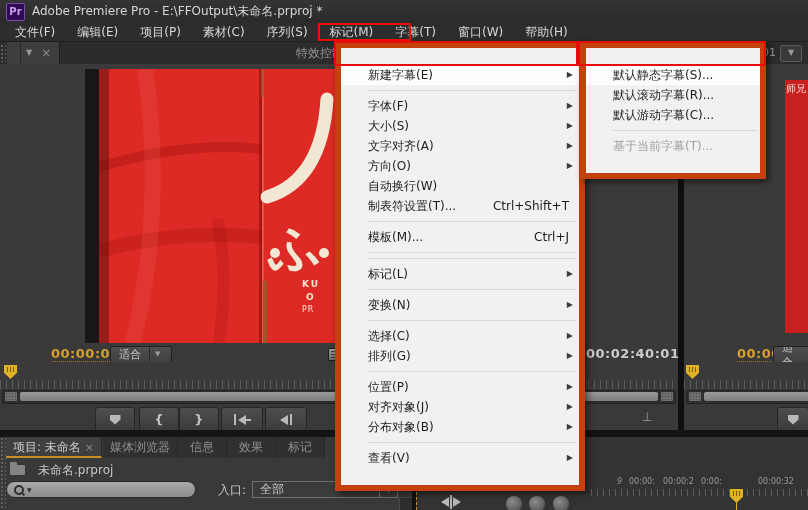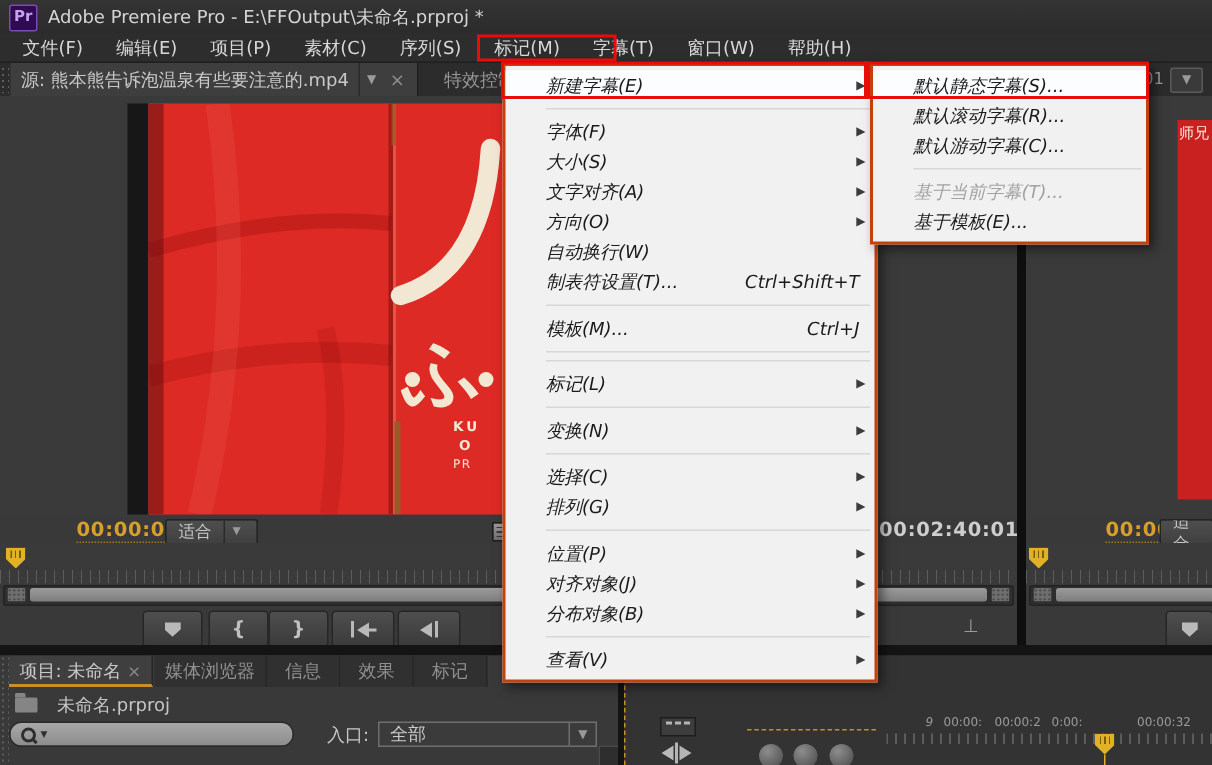--- a/index.html
+++ b/index.html
@@ -80,21 +80,21 @@
   .tl-ico2{left:18px;top:57px;width:32px;height:15px;display:flex;align-items:center;justify-content:center;gap:1px;}
   .g-trir{width:0;height:0;border-top:5px solid transparent;border-bottom:5px solid transparent;border-left:8px solid #b5b5b5;}
   .g-vbar{width:2px;height:14px;background:#b5b5b5;}
   .tl-focusline{left:81px;top:49px;width:86px;height:1px;border-top:1px dashed #c79027;}
   .tl-ruler-label{position:absolute;top:40px;color:#9a9a9a;font-size:8px;white-space:nowrap;}
   .tl-ticks{left:174px;top:52px;width:218px;height:7px;background:repeating-linear-gradient(90deg,#5c5c5c 0 1px,transparent 1px 6px);}
   .tl-cti{left:313px;top:52px;}
   .tl-ctiline{left:319px;top:66px;width:1px;height:7px;background:#e2b226;}
   .tl-circle{position:absolute;top:59px;width:16px;height:16px;border-radius:50%;background:radial-gradient(circle at 35% 30%,#8d8d8d,#474747);}
   
-  .pmenu{background:#f1f1f1;border:2px solid #c2410c;box-shadow:3px 3px 7px rgba(0,0,0,.5);padding:3px 0;z-index:50;font-size:12px;color:#1b1b1b;font-style:italic;}
+  .pmenu{background:#f1f1f1;border:6px solid #c2410c;box-shadow:3px 3px 7px rgba(0,0,0,.5);padding:17px 0;z-index:50;font-size:12px;color:#1b1b1b;}
   .dropdown{left:335px;top:42px;width:250px;box-sizing:border-box;}
   .submenu{left:580px;top:42px;width:186px;box-sizing:border-box;}
   .mi{height:20px;line-height:20px;padding:0 16px 0 27px;position:relative;white-space:nowrap;}
   .mi .arr{position:absolute;right:6px;top:0;font-size:8px;color:#3c3c3c;}
   .mi .sc{float:right;margin-right:-6px;}
   .mi.disabled{color:#a2a2a2;}
   .mi.hl{background:#fbfdff;}
   .sep{height:1px;background:#d7d7d7;margin:5px 3px 5px 27px;}
   
   .redbox{border:2px solid #e90d0a;z-index:60;box-sizing:border-box;}
@@ -121,21 +121,20 @@
     <div class="mb-item">标记(M)</div>
     <div class="mb-item">字幕(T)</div>
     <div class="mb-item">窗口(W)</div>
     <div class="mb-item">帮助(H)</div>
   </div>
 
   <div class="abs monitors">
     <div class="abs montabs">
       <div class="abs grip" style="left:0;top:2px;height:18px;"></div>
       <div class="abs src-tab">
-        <span>源: 熊本熊告诉泡温泉有些要注意的.mp4</span>
         <span class="tdrop">▼</span>
         <span class="tclose">×</span>
       </div>
       <div class="abs fx-tab">特效控制台</div>
       <div class="abs prog-frag">
         <span>01</span>
         <span class="tdropbox">▼</span>
       </div>
     </div>
 
@@ -320,20 +319,19 @@
     <div class="sep"></div>
     <div class="mi"><span>查看(V)</span><span class="arr">▶</span></div>
   </div>
 
   <div class="abs pmenu submenu">
     <div class="mi hl"><span>默认静态字幕(S)...</span></div>
     <div class="mi"><span>默认滚动字幕(R)...</span></div>
     <div class="mi"><span>默认游动字幕(C)...</span></div>
     <div class="sep"></div>
     <div class="mi disabled"><span>基于当前字幕(T)...</span></div>
-    <div class="mi"><span>基于模板(E)...</span></div>
   </div>
 
   <div class="abs redbox rb1"></div>
   <div class="abs redbox rb2"></div>
   <div class="abs redbox rb3"></div>
 
 </div>
 
 </body></html>

